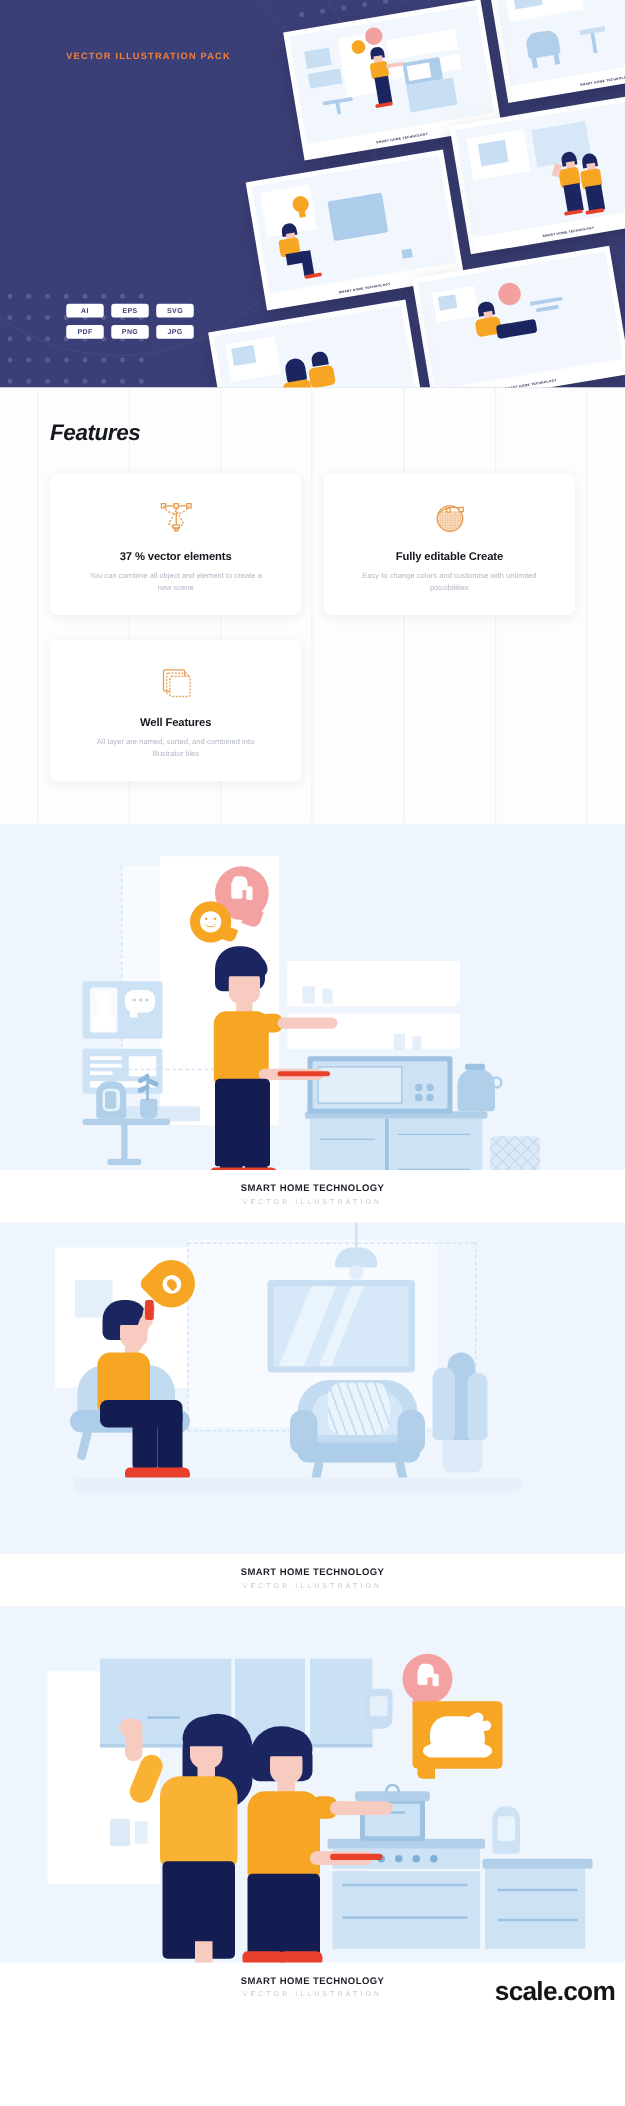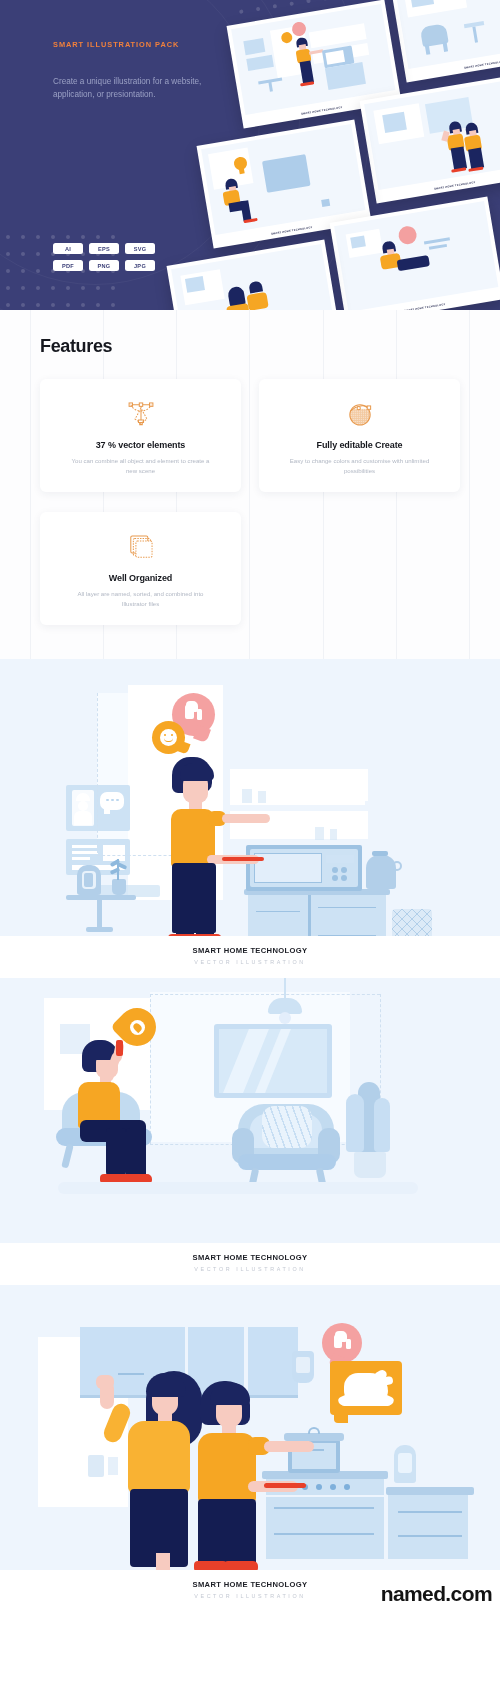--- a/index.html
+++ b/index.html
@@ -104,21 +104,21 @@
     position:relative; background:#fdfdfe;
     padding:26px 0 34px 0; width:500px;
     overflow:hidden;
   }
   .vlines { position:absolute; inset:0; display:flex; justify-content:space-between;
             padding:0 30px; pointer-events:none; }
   .vlines span { width:1px; background:#f0f2f6; height:100%; }
   .features-inner { position:relative; width:420px; margin:0 auto; }
   .features-title {
     font-size:18px; font-weight:700; color:#16181f;
-    letter-spacing:-.35px; margin-bottom:22px;
+    letter-spacing:-.35px; margin-bottom:22px;font-style:italic;
   }
   .cards { display:grid; grid-template-columns:1fr 1fr; gap:20px 18px; }
   .card {
     background:#ffffff; border-radius:6px; padding:16px 14px 15px 14px;
     box-shadow:0 2px 9px rgba(25,40,80,.065);
     text-align:center; min-height:104px;
     display:flex; flex-direction:column; align-items:center;
   }
   .card-icon { height:38px; display:flex; align-items:center; justify-content:center; margin-bottom:7px; }
   .card-title { font-size:9px; font-weight:700; color:#15171d; margin-bottom:6px; letter-spacing:-.1px; }
@@ -354,22 +354,21 @@
         <i></i>
         <i></i>
         <i></i>
         <i></i>
         <i></i>
         <i></i>
         <i></i>
     </div>
 
     <div class="hero-copy">
-      <div class="eyebrow">SMART ILLUSTRATION PACK</div>
-      <p class="hero-sub">Create a unique illustration for a website, application, or presiontation.</p>
+      <div class="eyebrow">VECTOR ILLUSTRATION PACK</div>
     </div>
 
     <div class="badges">
       <div class="badge-row">
         <span class="badge">AI</span>
         <span class="badge">EPS</span>
         <span class="badge">SVG</span>
       </div>
       <div class="badge-row">
         <span class="badge">PDF</span>
@@ -435,21 +434,21 @@
         </div>
 
         <div class="card">
           <div class="card-icon">
             <svg width="34" height="34" viewBox="0 0 40 40" fill="none" stroke="#e89a4e" stroke-width="1.2">
               <rect x="8" y="7" width="20" height="20" rx="1.6"></rect>
               <rect x="11" y="10" width="20" height="20" rx="1.6" stroke-dasharray="1.7 1.4"></rect>
               <rect x="14" y="13" width="19" height="19" rx="1.6" stroke-dasharray="1.7 1.4" fill="#ffffff"></rect>
             </svg>
           </div>
-          <div class="card-title">Well Organized</div>
+          <div class="card-title">Well Features</div>
           <div class="card-desc">All layer are named, sorted, and combined into Illustrator files</div>
         </div>
 
 
       </div>
     </div>
   </section>
 
   <section class="illo-block">
     <div class="illo-stage h1">
@@ -699,16 +698,16 @@
       <div class="p c-skin" style="left:248px;top:196px;width:50px;height:11px;border-radius:6px;"></div>
       <div class="p c-red" style="left:264px;top:198px;width:42px;height:5px;border-radius:3px;"></div>
       <div class="p c-navy2" style="left:198px;top:214px;width:58px;height:68px;border-radius:4px;"></div>
       <div class="p c-red" style="left:194px;top:276px;width:34px;height:10px;border-radius:4px 5px 3px 3px;"></div>
       <div class="p c-red" style="left:224px;top:276px;width:34px;height:10px;border-radius:4px 5px 3px 3px;"></div>
     </div>
     <div class="illo-caption">
       <div class="cap-main">SMART HOME TECHNOLOGY</div>
       <div class="cap-sub">VECTOR ILLUSTRATION</div>
     </div>
-    <div class="watermark">named.com</div>
+    <div class="watermark">scale.com</div>
   </section>
 
 </div>
 
 </body></html>

